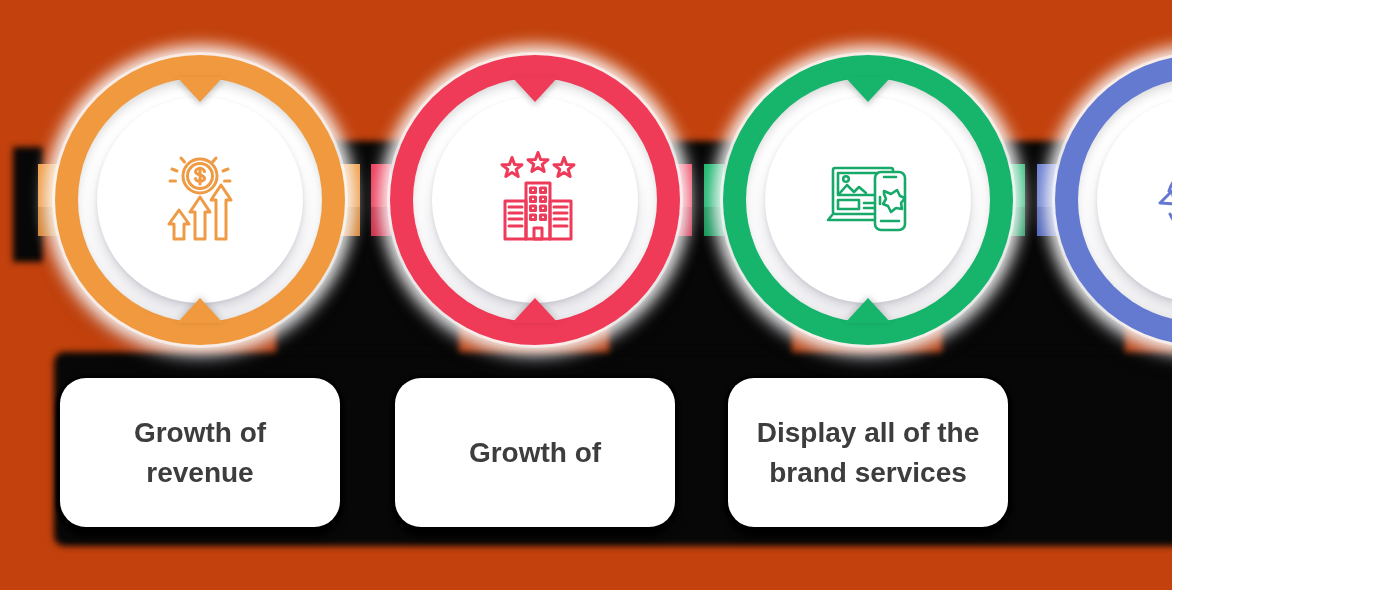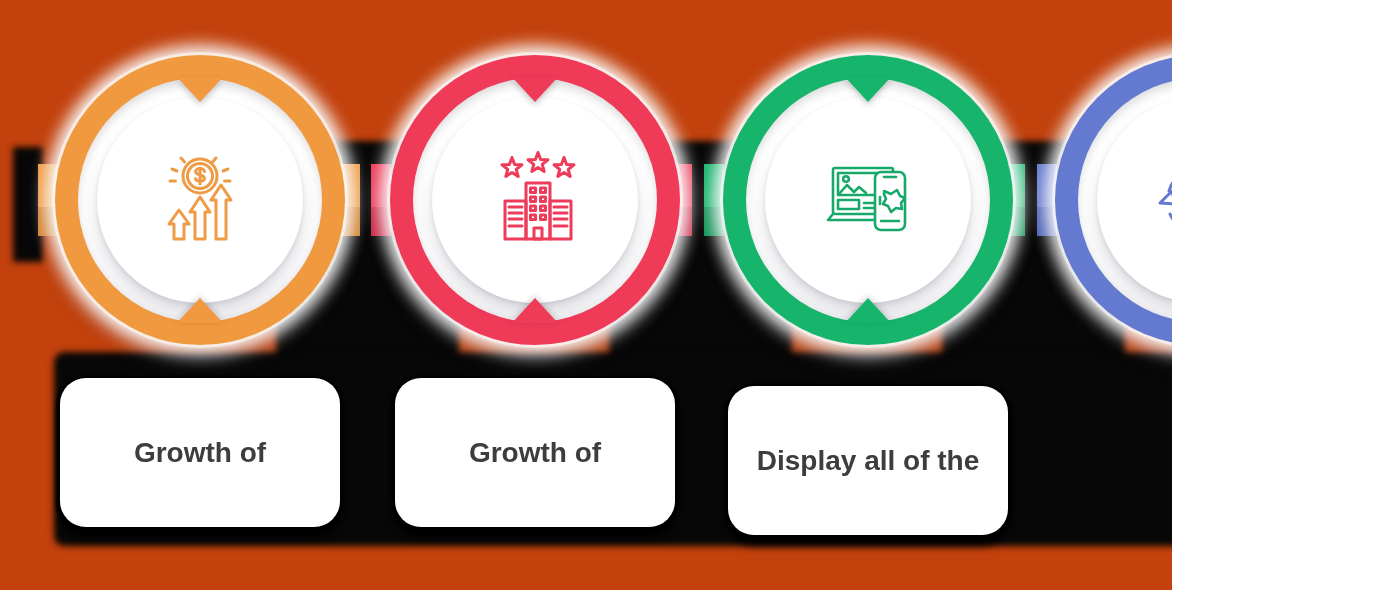--- a/index.html
+++ b/index.html
@@ -46,21 +46,21 @@
   .c-green .notch-top{border-top:25px solid #17B56C;}  .c-green .notch-bottom{border-bottom:25px solid #17B56C;}
   .c-blue .notch-top{border-top:25px solid #6479D0;}   .c-blue .notch-bottom{border-bottom:25px solid #6479D0;}
   .icon{position:absolute;left:50%;top:50%;transform:translate(-50%,-53%);}
   
   .label-box{
     position:absolute;top:378px;width:280px;height:149px;border-radius:26px;background:#ffffff;
     z-index:4;display:flex;flex-direction:column;align-items:center;justify-content:center;
     box-shadow:0 2px 3px 4px rgba(0,0,0,0.95),0 12px 9px -2px rgba(0,0,0,0.9);
     color:#3D3D3D;font-size:28px;font-weight:600;line-height:40px;text-align:center;
   }
-  .b1{left:60px;} .b2{left:395px;} .b3{left:728px;margin-top:8px;} .b4{left:1060px;}
+  .b1{left:60px;} .b2{left:395px;} .b3{left:728px;} .b4{left:1060px;}
   .cc1{left:55px;} .cc2{left:390px;} .cc3{left:723px;} .cc4{left:1055px;}
   svg{stroke-linecap:round;stroke-linejoin:round;}
 </style>
 </head>
 <body>
 
 <div id="canvas">
 
   <div class="shadow shadow-gap sg1"></div>
   <div class="shadow shadow-gap sg2"></div>
@@ -154,21 +154,23 @@
       <path d="M22 44 L10 56 L25 57 Z"></path>
       <path d="M77 66 L88 78 L70 79 Z"></path>
       <path d="M33 70 V59 H29.5 L37 48 L44.5 59 H41 V70 Z"></path>
       <path d="M46 70 V53 H42.5 L50 41 L57.5 53 H54 V70 Z"></path>
       <path d="M59 70 V47 H55.5 L63 34 L70.5 47 H67 V70 Z"></path>
     </svg>
   </div>
 
   <div class="label-box b1">
     <div>Growth of</div>
+    <div>revenue</div>
   </div>
   <div class="label-box b2">
     <div>Growth of</div>
   </div>
   <div class="label-box b3">
     <div>Display all of the</div>
+    <div>brand services</div>
   </div>
 
 </div>
 
 </body></html>

